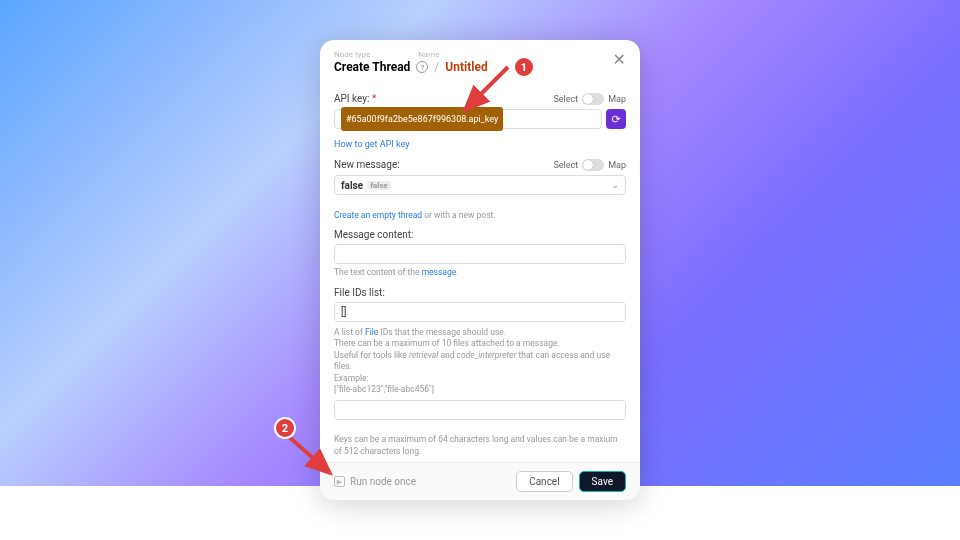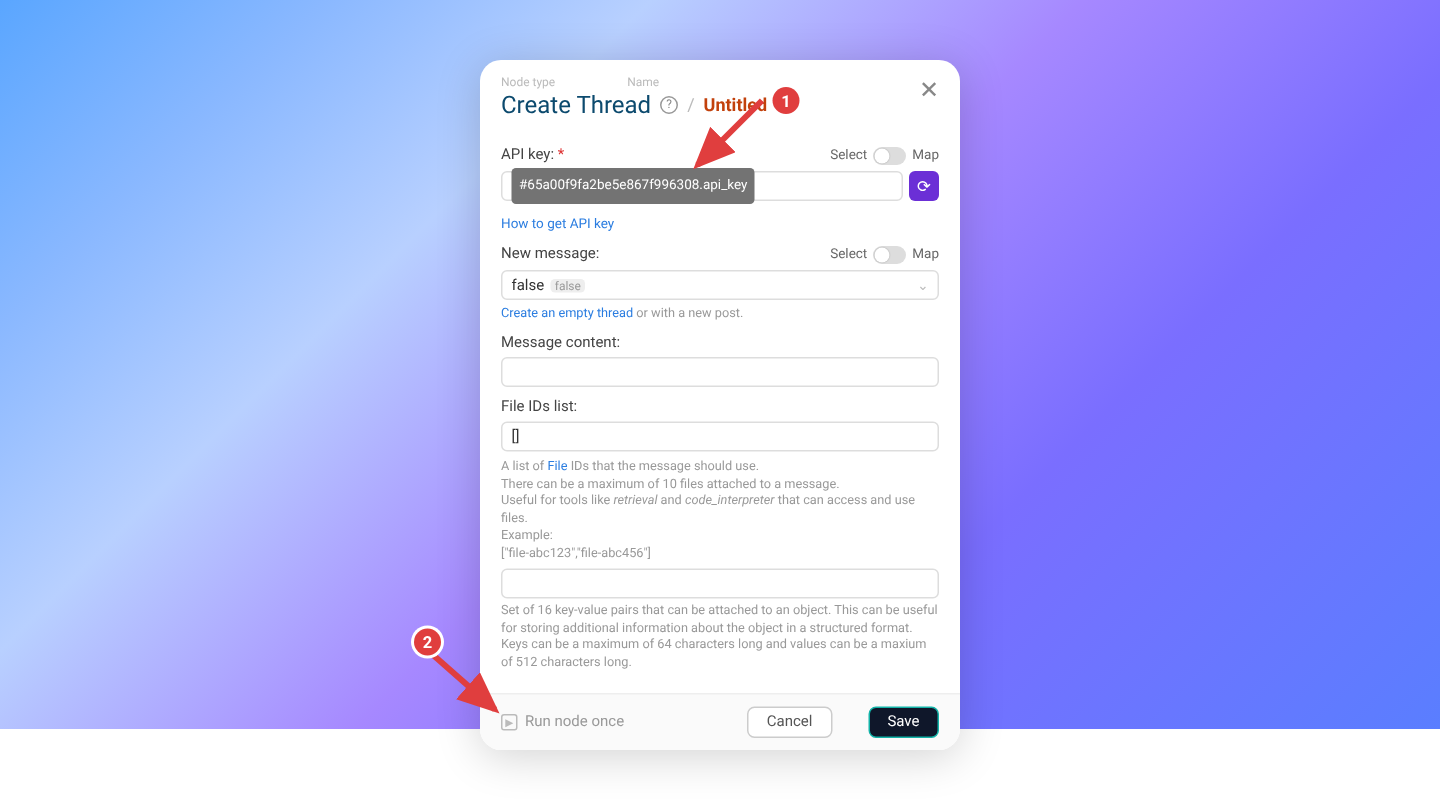--- a/index.html
+++ b/index.html
@@ -20,21 +20,21 @@
     display: flex; flex-direction: column;
     overflow: hidden;
   }
   .header {
     padding: 10px 14px 8px 14px;
     position: relative;
     border-bottom: 1px solid transparent;
   }
   .crumb-labels { font-size: 8px; color: #bbb; display: flex; gap: 48px; }
   .crumb-row { display: flex; align-items: center; gap: 6px; margin-top: 1px; }
-  .crumb-node { font-size: 16px; font-weight: 400; color: #0c4a6e; }
+  .crumb-node { font-size: 12px; font-weight: 700; color: #000000; }
   .crumb-sep { color: #bbb; font-size: 12px; }
   .crumb-name { font-size: 12px; font-weight: 700; color: #c2410c; }
   .help-circ { display:inline-flex; width:12px; height:12px; border:1px solid #999; border-radius:50%; align-items:center; justify-content:center; font-size:8px; color:#888; }
   .close-x { position: absolute; top: 12px; right: 14px; font-size: 16px; color: #888; cursor: pointer; line-height: 1; }
   .body {
     flex: 1 1 auto;
     overflow-y: auto;
     padding: 2px 14px 6px 14px;
     position: relative;
   }
@@ -48,21 +48,21 @@
   .toggle {
     width: 22px; height: 12px; background: #ddd; border-radius: 6px; position: relative;
   }
   .toggle::after { content:""; position:absolute; width:10px; height:10px; background:#fff; border-radius:50%; top:1px; left:1px; box-shadow:0 0 1px rgba(0,0,0,0.3);}
   .input-row { display:flex; gap:4px; margin-top:4px; }
   .input {
     flex:1; border:1px solid #ddd; border-radius:4px; height:20px; padding:0 6px;
     font-size:10px; color:#333; display:flex; align-items:center; background:#fff;
   }
   .token {
-    background:#737373; color:#fff; border-radius:3px; padding:5px 5px; font-size:9px;
+    background:#a16207; color:#fff; border-radius:3px; padding:5px 5px; font-size:9px;
     line-height:14px; display:inline-block;
   }
   .refresh-btn {
     width:20px; height:20px; border-radius:4px; background:#6b2fd6; color:#fff;
     display:flex; align-items:center; justify-content:center; font-size:11px; cursor:pointer;
   }
   .link { font-size:9px; color:#2b7de0; cursor:pointer; }
   .hint { font-size:8.5px; color:#999; line-height:1.35; }
   .hint .link-inline { color:#2b7de0; cursor:pointer; }
   .select-box {
@@ -73,21 +73,21 @@
   .select-box .chev { position:absolute; right:6px; color:#bbb; font-size:9px; }
   .pill { font-size:8px; background:#eee; color:#999; border-radius:3px; padding:0 3px; }
   .footer {
     border-top:1px solid #eee; padding:8px 14px; display:flex; align-items:center;
     justify-content:space-between; background:#fafafa;
   }
   .run-once { display:flex; align-items:center; gap:5px; font-size:10px; color:#999; cursor:pointer;}
   .play-icon { width:11px; height:11px; border:1px solid #bbb; border-radius:2px; display:flex; align-items:center; justify-content:center; font-size:7px; color:#bbb;}
   .btn { font-size:10px; padding:4px 12px; border-radius:5px; cursor:pointer; border:1px solid #ccc; background:#fff; color:#555;}
   .btn.primary { background:#0f172a; border-color:#12b3a8; color:#fff; font-weight:400;}
-  .btn-row { display:flex; gap:24px; }
+  .btn-row { display:flex; gap:6px; }
 
   
   .anno { position:absolute; pointer-events:none; }
   .badge-num {
     width:18px; height:18px; border-radius:50%; background:#e03e3e; color:#fff;
     font-size:11px; font-weight:700; display:flex; align-items:center; justify-content:center;
     box-shadow:0 0 0 2px #fff;
   }
 </style>
 </head>
@@ -136,47 +136,50 @@
       </div>
 
       <div class="field-row">
         <div class="label">New message:</div>
         <div class="map-group">
           <span class="map-lbl">Select</span>
           <div class="toggle"></div>
           <span class="map-lbl">Map</span>
         </div>
       </div>
-      <div class="select-box" style="margin-top:4px;">
+      <div class="select-box" style="margin-top:4px;font-weight:bold;">
         <span>false</span>
         <span class="pill">false</span>
         <span class="chev">⌄</span>
       </div>
-      <div class="hint" style="margin-top:4px;">
+      <div class="hint" style="margin-top:15px;">
         <span class="link-inline">Create an empty thread</span><span> or with a new post.</span>
       </div>
 
       <div class="label" style="margin-top:8px;">Message content:</div>
       <div class="input" style="margin-top:4px; height:20px;"></div>
+      <div class="hint" style="margin-top:3px;">
+        <span>The text content of the </span><span class="link-inline">message</span><span>.</span>
+      </div>
 
       <div class="label" style="margin-top:8px;">File IDs list:</div>
       <div class="input" style="margin-top:4px;">
         <span>[]</span>
       </div>
       <div class="hint" style="margin-top:5px;">
         <span>A list of </span><span class="link-inline">File</span><span> IDs that the message should use.</span><br>
         <span>There can be a maximum of 10 files attached to a message.</span><br>
         <span>Useful for tools like </span><i>retrieval</i><span> and </span><i>code_interpreter</i><span> that can access and use files.</span><br>
         <span>Example:</span><br>
         <span>["file-abc123","file-abc456"]</span>
       </div>
 
       <div class="input" style="margin-top:4px;"></div>
       <div class="hint" style="margin-top:3px;">
-        <span>Set of 16 key-value pairs that can be attached to an object. This can be useful for storing additional information about the object in a structured format.</span><br>
+        <br>
         <span>Keys can be a maximum of 64 characters long and values can be a maxium of 512 characters long.</span>
       </div>
 
     </div>
 
     <div class="footer">
       <div class="run-once">
         <span class="play-icon">▶</span>
         <span>Run node once</span>
       </div>

